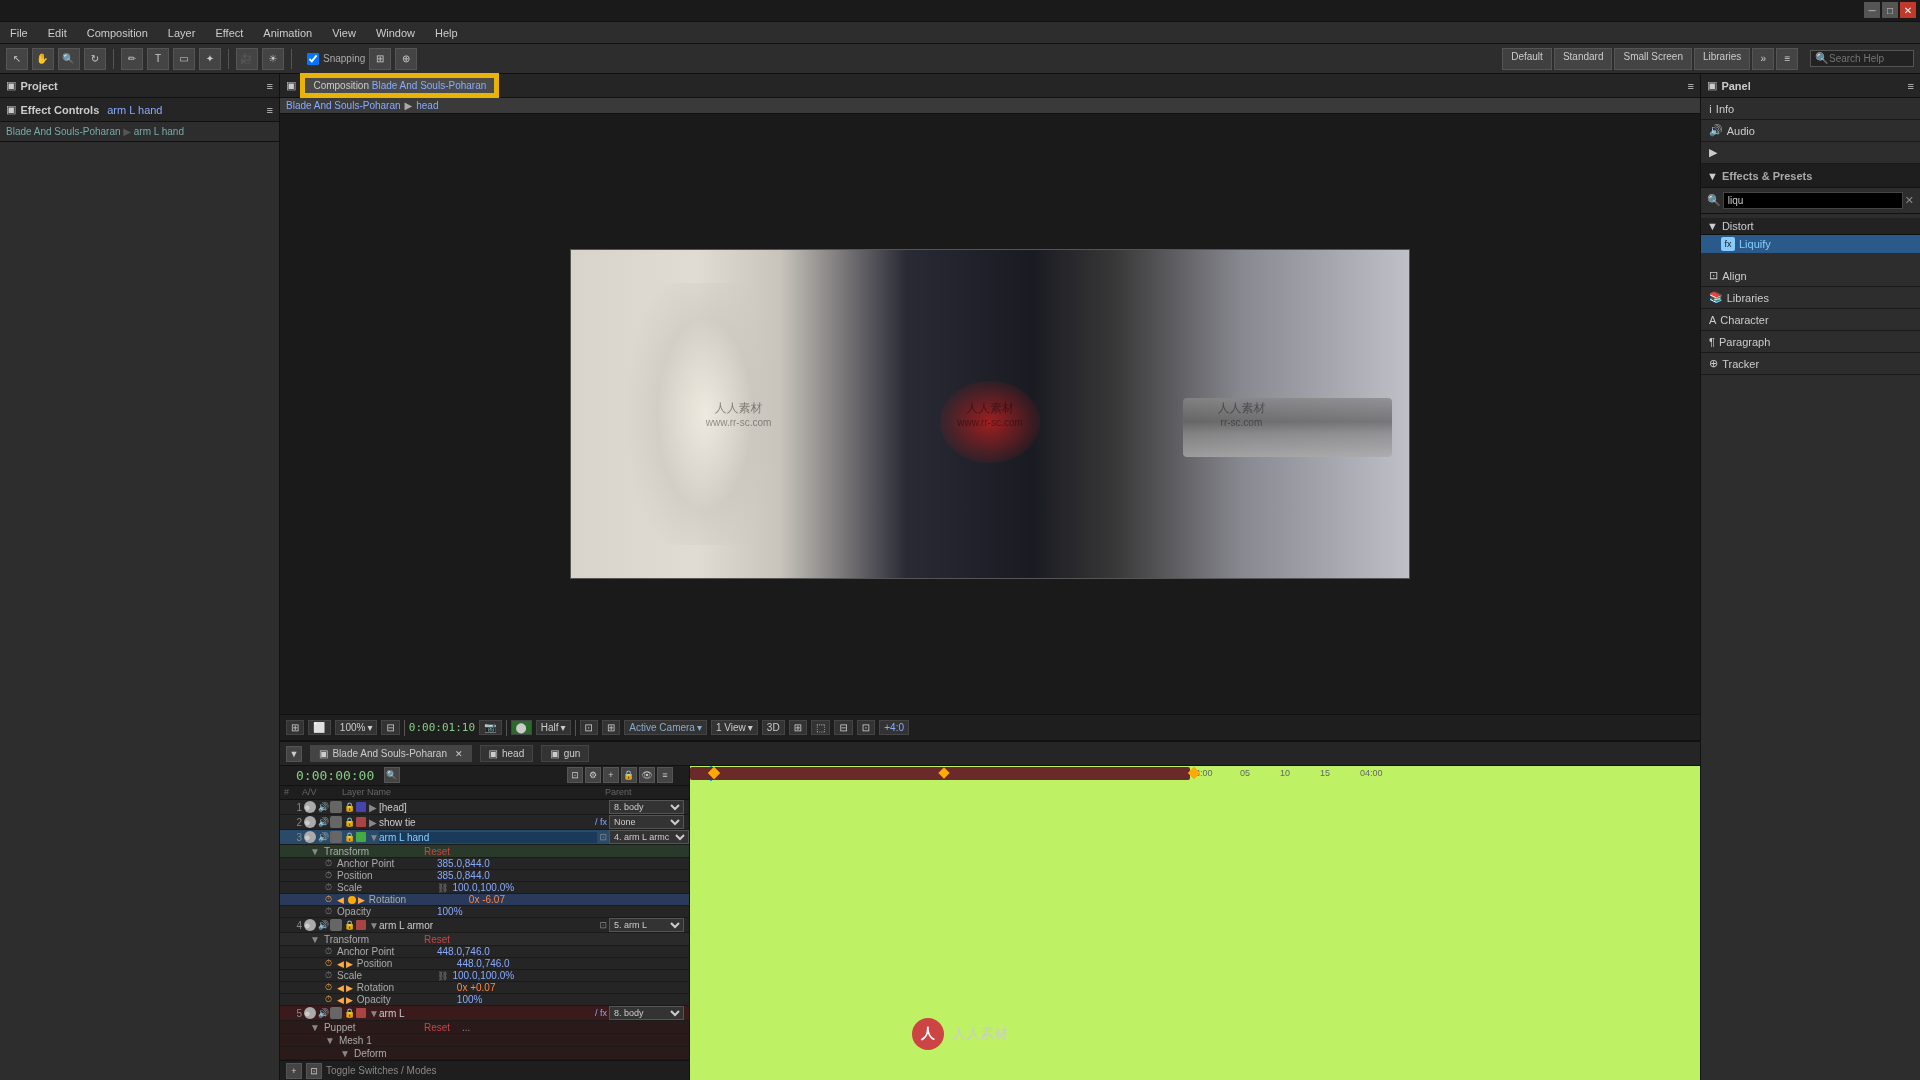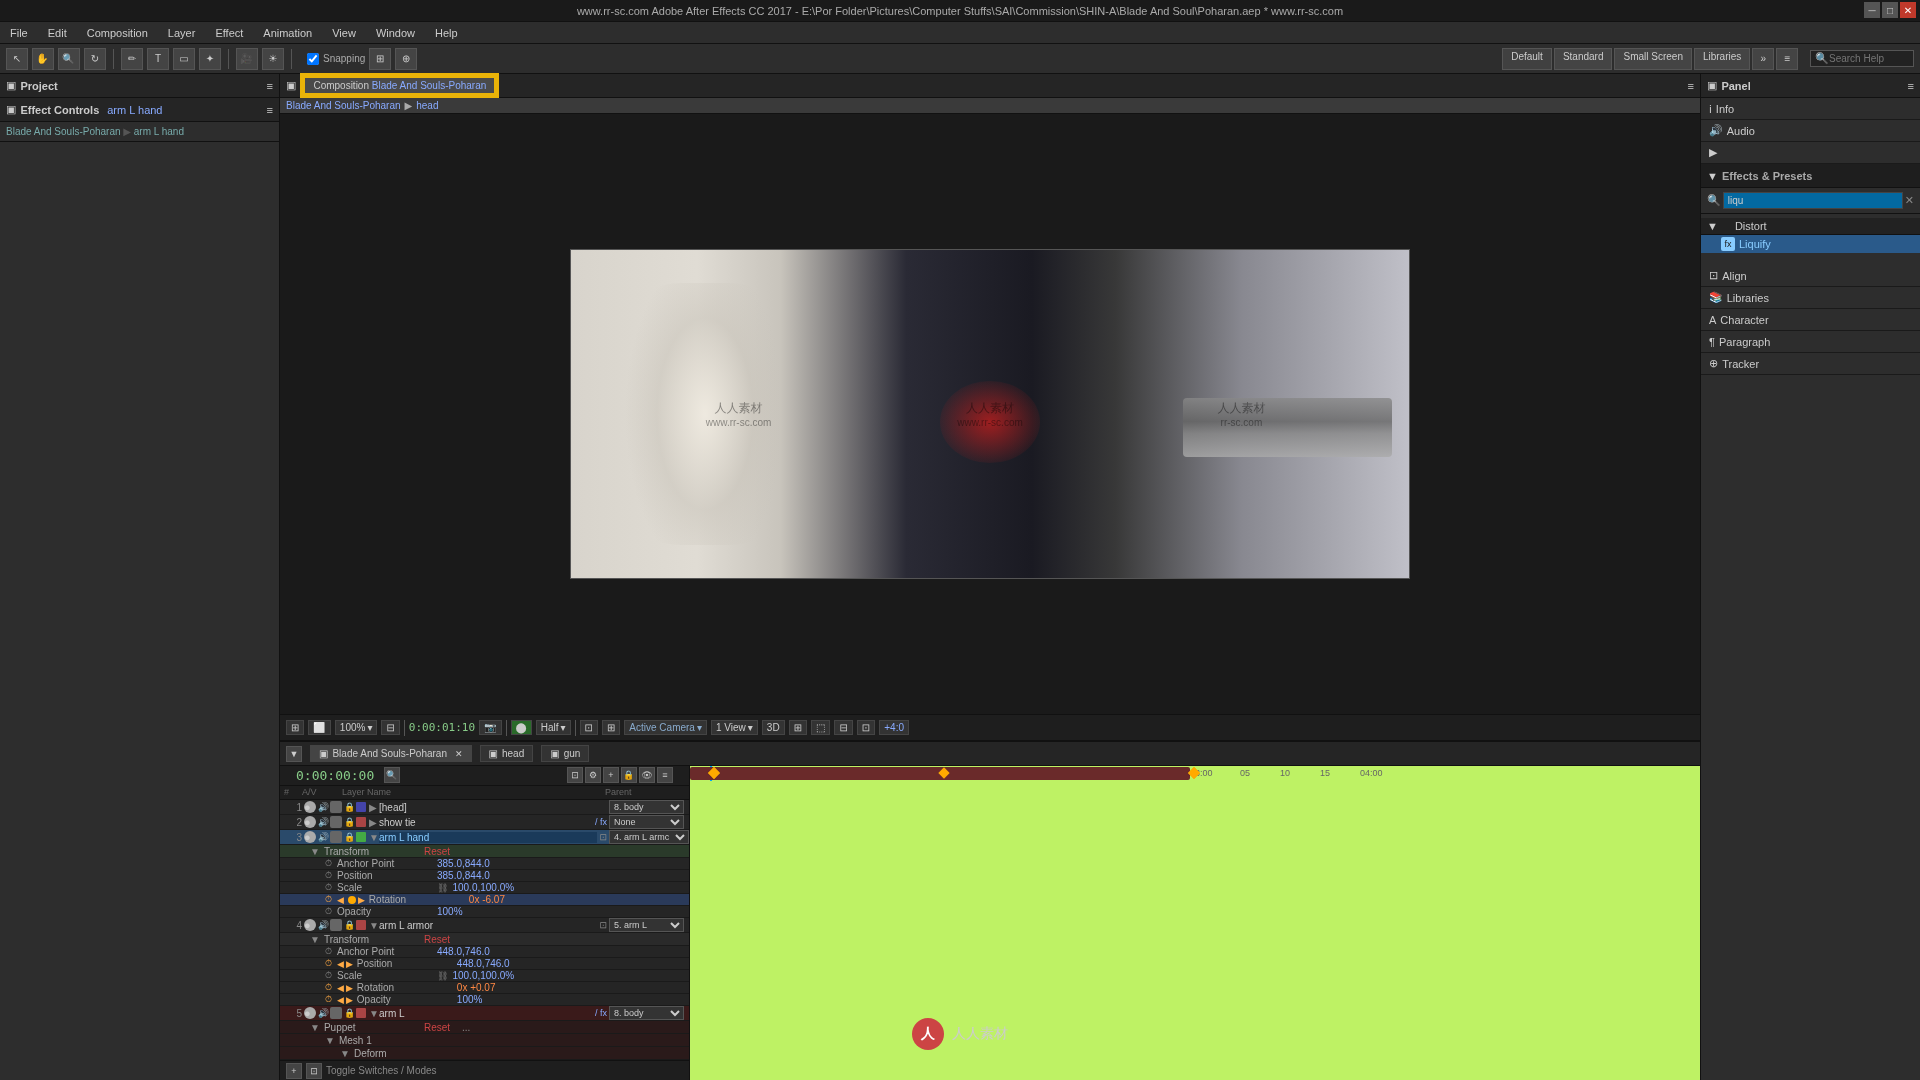--- a/index.html
+++ b/index.html
@@ -272,21 +272,20 @@
     .lbc-label { font-size: 10px; color: #aaa; }
 
     .tl-time-label {
       font-size: 9px; color: #666; position: absolute; top: 2px;
     }
   </style>
 </head>
 <body>
 
 <div id="titlebar">
-  <span>www.rr-sc.com  Adobe After Effects CC 2017 - E:\Por Folder\Pictures\Computer Stuffs\SAI\Commission\SHIN-A\Blade And Soul\Poharan.aep *   www.rr-sc.com</span>
   <div class="win-controls">
     <button class="win-btn min">─</button>
     <button class="win-btn max">□</button>
     <button class="win-btn close">✕</button>
   </div>
 </div>
 
 <div id="menubar">
   <span class="menu-item">File</span>
   <span class="menu-item">Edit</span>
@@ -772,27 +771,27 @@
       <span>▶</span>
       <span class="rp-label" style="margin-left:4px;margin-top:44px;">Preview</span>
     </div>
 
     <div class="rp-section">
       <span>▼</span>
       <span class="rp-section-title" style="margin-left:4px;">Effects &amp; Presets</span>
     </div>
     <div class="effects-search">
       <span>🔍</span>
-      <input type="text" value="liqu" style="flex: 1 1 0%; background: #0369a1; border: 1px solid rgb(68, 68, 68); color: rgb(204, 204, 204); font-size: 10px; padding: 2px 4px; outline: none;">
+      <input type="text" value="liqu" style="flex: 1 1 0%; background: #000000; border: 1px solid rgb(68, 68, 68); color: rgb(204, 204, 204); font-size: 10px; padding: 2px 4px; outline: none;">
       <span class="clear-btn">✕</span>
     </div>
     <div class="distort-section">
       <div class="distort-header">
         <span>▼</span>
-        <span class="distort-label" style="margin-left:17px;">Distort</span>
+        <span class="distort-label" style="margin-left:4px;">Distort</span>
       </div>
       <div class="liquify-item">
         <div class="liquify-icon">fx</div>
         <span class="liquify-label">Liquify</span>
       </div>
     </div>
     <div style="margin-top:8px;">
       <div class="rp-row">
         <span>⊡</span>
         <span class="rp-label" style="margin-left:4px;">Align</span>

